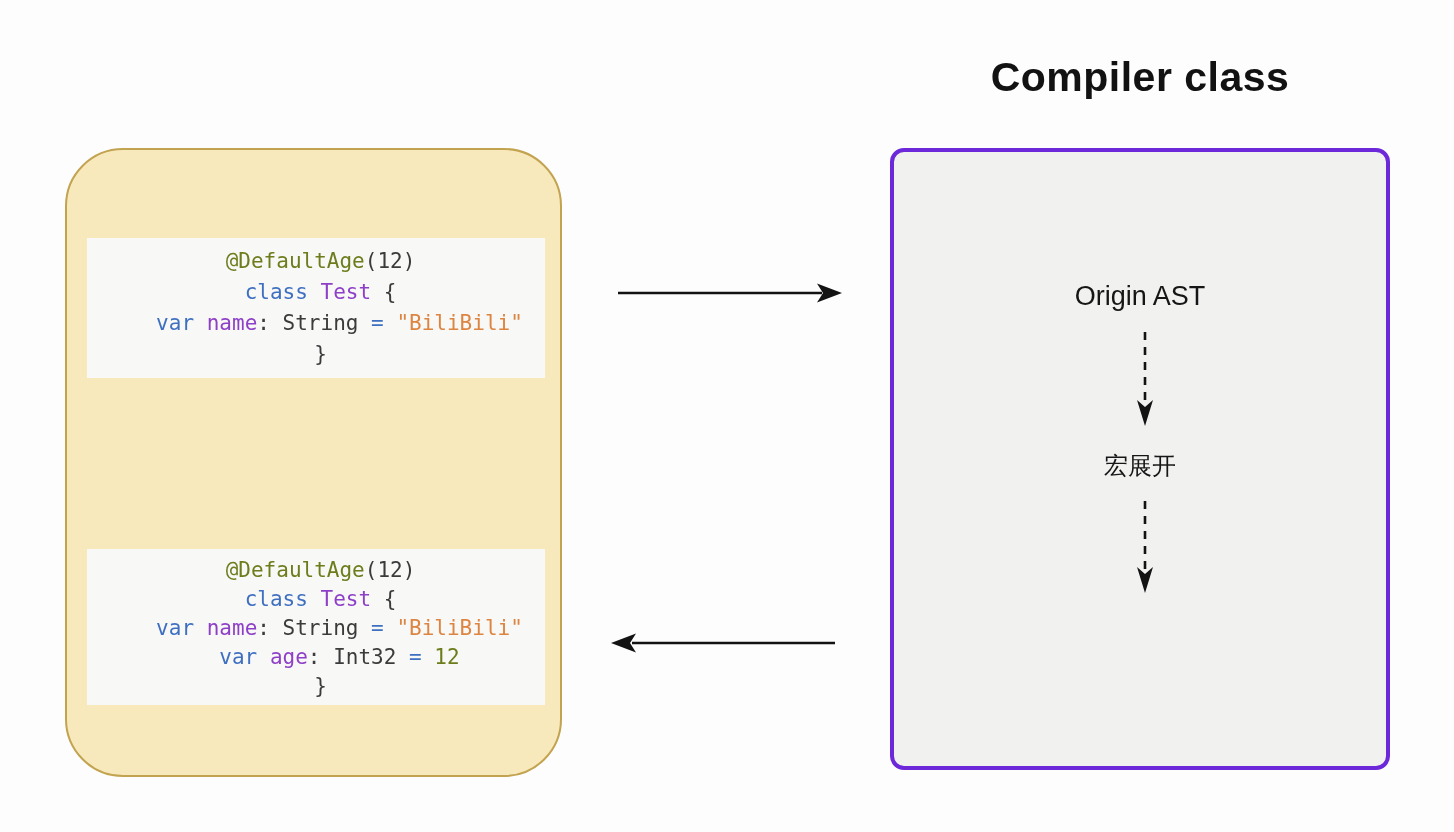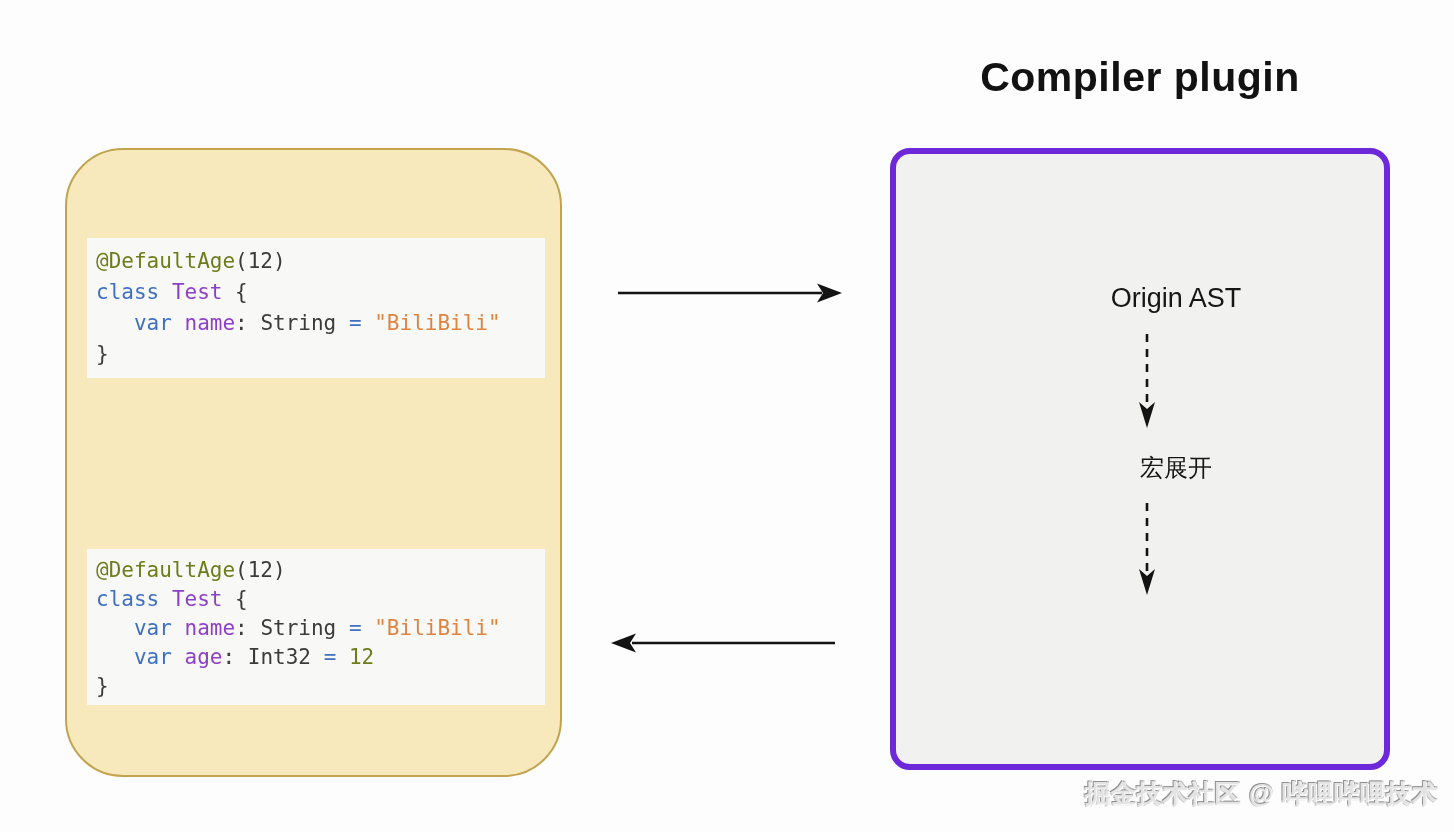--- a/index.html
+++ b/index.html
@@ -30,33 +30,33 @@
     width: 497px; height: 629px;
     background: #f8e9bd;
     border: 2px solid #c2a350;
     border-radius: 58px;
   }
   .plugin-box {
     position: absolute;
     left: 890px; top: 148px;
     width: 500px; height: 622px;
     background: #f1f1f0;
-    border: 6px solid #6d28d9;
-    border-radius: 20px;
-    padding-left: 36px;
+    border: 4px solid #6d28d9;
+    border-radius: 14px;
   }
   .code-block {
     position: absolute;
     left: 20px;
     width: 458px;
     background: #f8f8f7;
     font-family: "DejaVu Sans Mono", "Liberation Mono", monospace;
     font-size: 21px;
     white-space: pre;
     overflow: hidden;
+    text-align: center;
   }
   #code-before { top: 88px;  height: 140px; padding: 8px 0 0 9px; line-height: 31px; }
   #code-after  { top: 399px; height: 156px; padding: 7px 0 0 9px; line-height: 29px; }
   .code-line { white-space: pre; }
 
   .step-label {
     position: absolute;
     width: 100%;
     text-align: center;
     color: #161616;
@@ -84,21 +84,21 @@
     text-shadow: 1px 1px 0 #ffffff, -1px -1px 0 #8f8f8f, 1px -1px 0 #bdbdbd, -1px 1px 0 #cccccc;
     white-space: nowrap;
   }
 </style>
 </head>
 <body>
 
 <div id="canvas">
 
 
-  <div id="right-title" class="panel-title">Compiler plugin</div>
+  <div id="right-title" class="panel-title">Compiler class</div>
 
   <div class="swift-box">
     <div id="code-before" class="code-block"><div class="code-line"><span style="color: rgb(110, 124, 28);">@DefaultAge</span><span style="color: rgb(59, 59, 59);">(12)</span></div><div class="code-line"><span style="color: rgb(62, 111, 193);">class</span><span style="color: rgb(59, 59, 59);"> </span><span style="color: rgb(142, 63, 199);">Test</span><span style="color: rgb(59, 59, 59);"> {</span></div><div class="code-line"><span style="color: rgb(59, 59, 59);">   </span><span style="color: rgb(62, 111, 193);">var</span><span style="color: rgb(59, 59, 59);"> </span><span style="color: rgb(142, 63, 199);">name</span><span style="color: rgb(59, 59, 59);">: String </span><span style="color: rgb(62, 111, 193);">=</span><span style="color: rgb(59, 59, 59);"> </span><span style="color: rgb(221, 133, 64);">"BiliBili"</span></div><div class="code-line"><span style="color: rgb(59, 59, 59);">}</span></div></div>
     <div id="code-after" class="code-block"><div class="code-line"><span style="color: rgb(110, 124, 28);">@DefaultAge</span><span style="color: rgb(59, 59, 59);">(12)</span></div><div class="code-line"><span style="color: rgb(62, 111, 193);">class</span><span style="color: rgb(59, 59, 59);"> </span><span style="color: rgb(142, 63, 199);">Test</span><span style="color: rgb(59, 59, 59);"> {</span></div><div class="code-line"><span style="color: rgb(59, 59, 59);">   </span><span style="color: rgb(62, 111, 193);">var</span><span style="color: rgb(59, 59, 59);"> </span><span style="color: rgb(142, 63, 199);">name</span><span style="color: rgb(59, 59, 59);">: String </span><span style="color: rgb(62, 111, 193);">=</span><span style="color: rgb(59, 59, 59);"> </span><span style="color: rgb(221, 133, 64);">"BiliBili"</span></div><div class="code-line"><span style="color: rgb(59, 59, 59);">   </span><span style="color: rgb(62, 111, 193);">var</span><span style="color: rgb(59, 59, 59);"> </span><span style="color: rgb(142, 63, 199);">age</span><span style="color: rgb(59, 59, 59);">: Int32 </span><span style="color: rgb(62, 111, 193);">=</span><span style="color: rgb(59, 59, 59);"> </span><span style="color: rgb(110, 124, 28);">12</span></div><div class="code-line"><span style="color: rgb(59, 59, 59);">}</span></div></div>
   </div>
 
   <div class="plugin-box">
     <div id="step-origin" class="step-label">Origin AST</div>
 
     <svg id="v-arrow-1" class="v-arrow" viewBox="0 0 32 98" width="32" height="98">
@@ -118,15 +118,14 @@
   <svg id="h-arrow-right" class="h-arrow" viewBox="0 0 232 26" width="232" height="26">
     <line x1="6" y1="13" x2="210" y2="13" stroke="#131313" stroke-width="2.6"></line>
     <path d="M 205 3.5 L 230 13 L 205 22.5 L 211 13 Z" fill="#131313"></path>
   </svg>
 
   <svg id="h-arrow-left" class="h-arrow" viewBox="0 0 236 26" width="236" height="26">
     <line x1="230" y1="13" x2="27" y2="13" stroke="#131313" stroke-width="2.6"></line>
     <path d="M 31 3.5 L 6 13 L 31 22.5 L 25 13 Z" fill="#131313"></path>
   </svg>
 
-  <div id="watermark">掘金技术社区 @ 哔哩哔哩技术</div>
 
 </div>
 
 </body></html>

